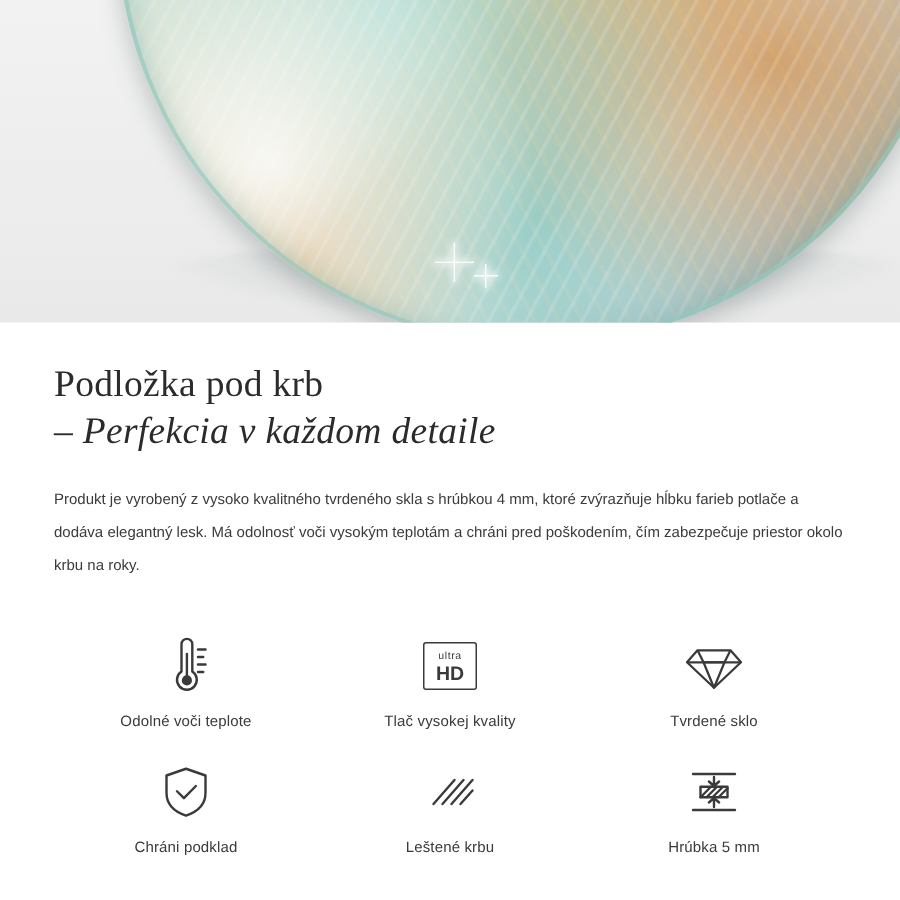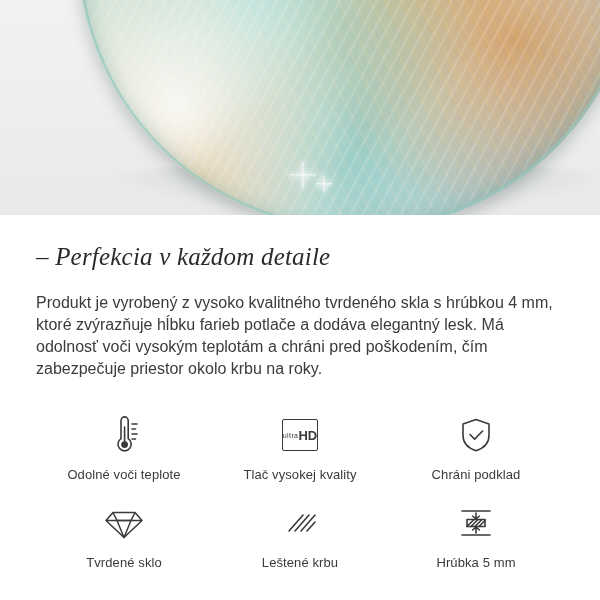--- a/index.html
+++ b/index.html
@@ -122,21 +122,21 @@
     font-family: "Liberation Serif", serif;
     font-size: 25px;
     line-height: 31px;
     font-weight: 400;
     color: #2b2b2b;
     letter-spacing: 0.2px;
   }
   .headline .line2 { display: block; font-style: italic; }
   .body-copy {
     margin: 20px 0 0 0;
-    font-size: 16px;
+    font-size: 10px;
     line-height: 22px;
     color: #3b3b3b;
     max-width: 540px;
   }
 
   
   .features {
     margin-top: 24px;
     display: grid;
     grid-template-columns: repeat(3, 1fr);
@@ -151,32 +151,32 @@
   }
   .feature-icon {
     height: 46px;
     display: flex;
     align-items: center;
     justify-content: center;
     color: #3a3a3a;
   }
   .feature-label {
     margin-top: 9px;
-    font-size: 13px;
+    font-size: 10px;
     color: #3a3a3a;
     text-align: center;
     letter-spacing: 0.1px;
   }
   .ultrahd-box {
     width: 34px;
     height: 30px;
     border: 1.6px solid #3a3a3a;
     border-radius: 2px;
     display: flex;
-    flex-direction: row;
+    flex-direction: column;
     align-items: center;
     justify-content: center;
     line-height: 1;
   }
   .ultrahd-box .u {
     font-size: 7px;
     letter-spacing: 0.4px;
     color: #3a3a3a;
   }
   .ultrahd-box .hd {
@@ -198,20 +198,21 @@
       <div class="disc-art"></div>
       <div class="disc-rim"></div>
     </div>
     <span class="sparkle s1"></span>
     <span class="sparkle s2"></span>
   </div>
 
   <div class="content">
 
     <h1 class="headline">
+      <span>Podložka pod krb</span>
       <span class="line2">– Perfekcia v každom detaile</span>
     </h1>
 
     <p class="body-copy">Produkt je vyrobený z vysoko kvalitného tvrdeného skla s hrúbkou 4 mm, ktoré zvýrazňuje hĺbku farieb potlače a dodáva elegantný lesk. Má odolnosť voči vysokým teplotám a chráni pred poškodením, čím zabezpečuje priestor okolo krbu na roky.</p>
 
     <div class="features">
 
       <div class="feature">
         <div class="feature-icon">
           <svg width="40" height="44" viewBox="0 0 40 44" fill="none" stroke="#3a3a3a" stroke-width="1.6" stroke-linecap="round">
@@ -232,38 +233,38 @@
           <div class="ultrahd-box">
             <span class="u">ultra</span>
             <span class="hd">HD</span>
           </div>
         </div>
         <div class="feature-label">Tlač vysokej kvality</div>
       </div>
 
       <div class="feature">
         <div class="feature-icon">
-          <svg width="40" height="44" viewBox="0 0 40 44" fill="none" stroke="#3a3a3a" stroke-width="1.6" stroke-linecap="round" stroke-linejoin="round">
-            <path d="M20 6.5 33 11v11.5c0 8-5.6 12.8-13 15.2-7.4-2.4-13-7.2-13-15.2V11z"></path>
-            <path d="m14 21.5 4.6 4.6L26.6 18"></path>
-          </svg>
-        </div>
-        <div class="feature-label">Chráni podklad</div>
-      </div>
-
-      <div class="feature">
-        <div class="feature-icon">
           <svg width="44" height="40" viewBox="0 0 44 40" fill="none" stroke="#3a3a3a" stroke-width="1.5" stroke-linejoin="round">
             <path d="M11 9.5h22l7 8-18 17-18-17z"></path>
             <path d="M4 17.5h36"></path>
             <path d="M11 9.5 15 17.5 22 34.5 29 17.5 33 9.5"></path>
             <path d="M15 17.5h14"></path>
           </svg>
         </div>
         <div class="feature-label">Tvrdené sklo</div>
+      </div>
+
+      <div class="feature">
+        <div class="feature-icon">
+          <svg width="40" height="44" viewBox="0 0 40 44" fill="none" stroke="#3a3a3a" stroke-width="1.6" stroke-linecap="round" stroke-linejoin="round">
+            <path d="M20 6.5 33 11v11.5c0 8-5.6 12.8-13 15.2-7.4-2.4-13-7.2-13-15.2V11z"></path>
+            <path d="m14 21.5 4.6 4.6L26.6 18"></path>
+          </svg>
+        </div>
+        <div class="feature-label">Chráni podklad</div>
       </div>
 
       <div class="feature">
         <div class="feature-icon">
           <svg width="44" height="40" viewBox="0 0 44 40" fill="none" stroke="#3a3a3a" stroke-width="1.6" stroke-linecap="round">
             <line x1="11" y1="28" x2="25" y2="12"></line>
             <line x1="17" y1="28" x2="31" y2="12"></line>
             <line x1="23" y1="28" x2="37" y2="12"></line>
             <line x1="29" y1="28" x2="37" y2="19"></line>
           </svg>

